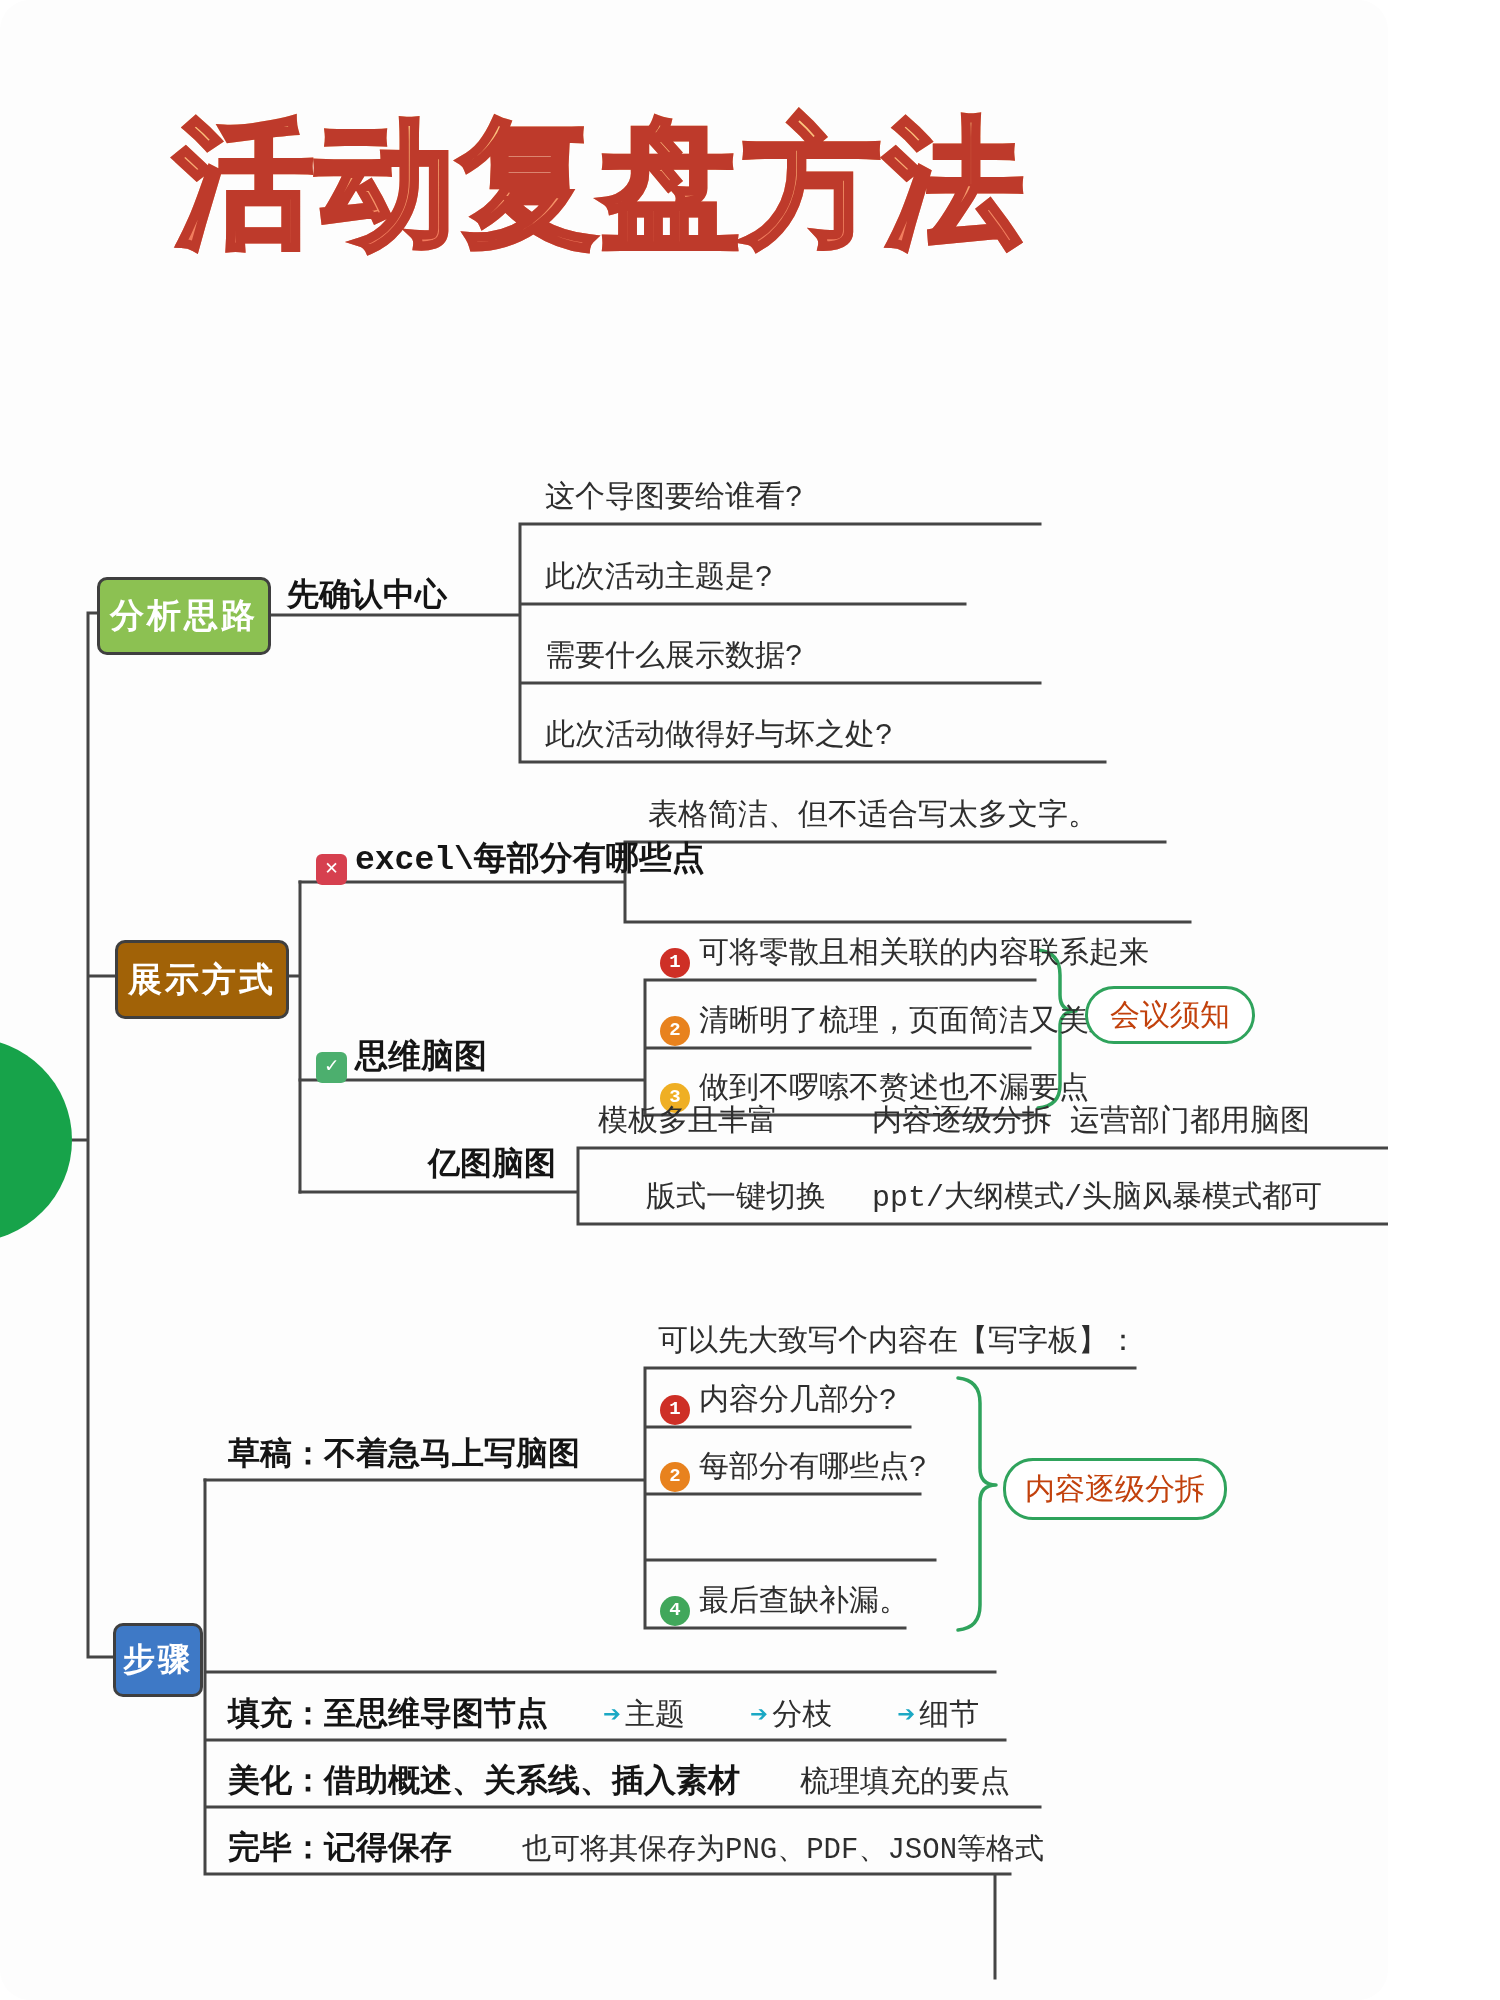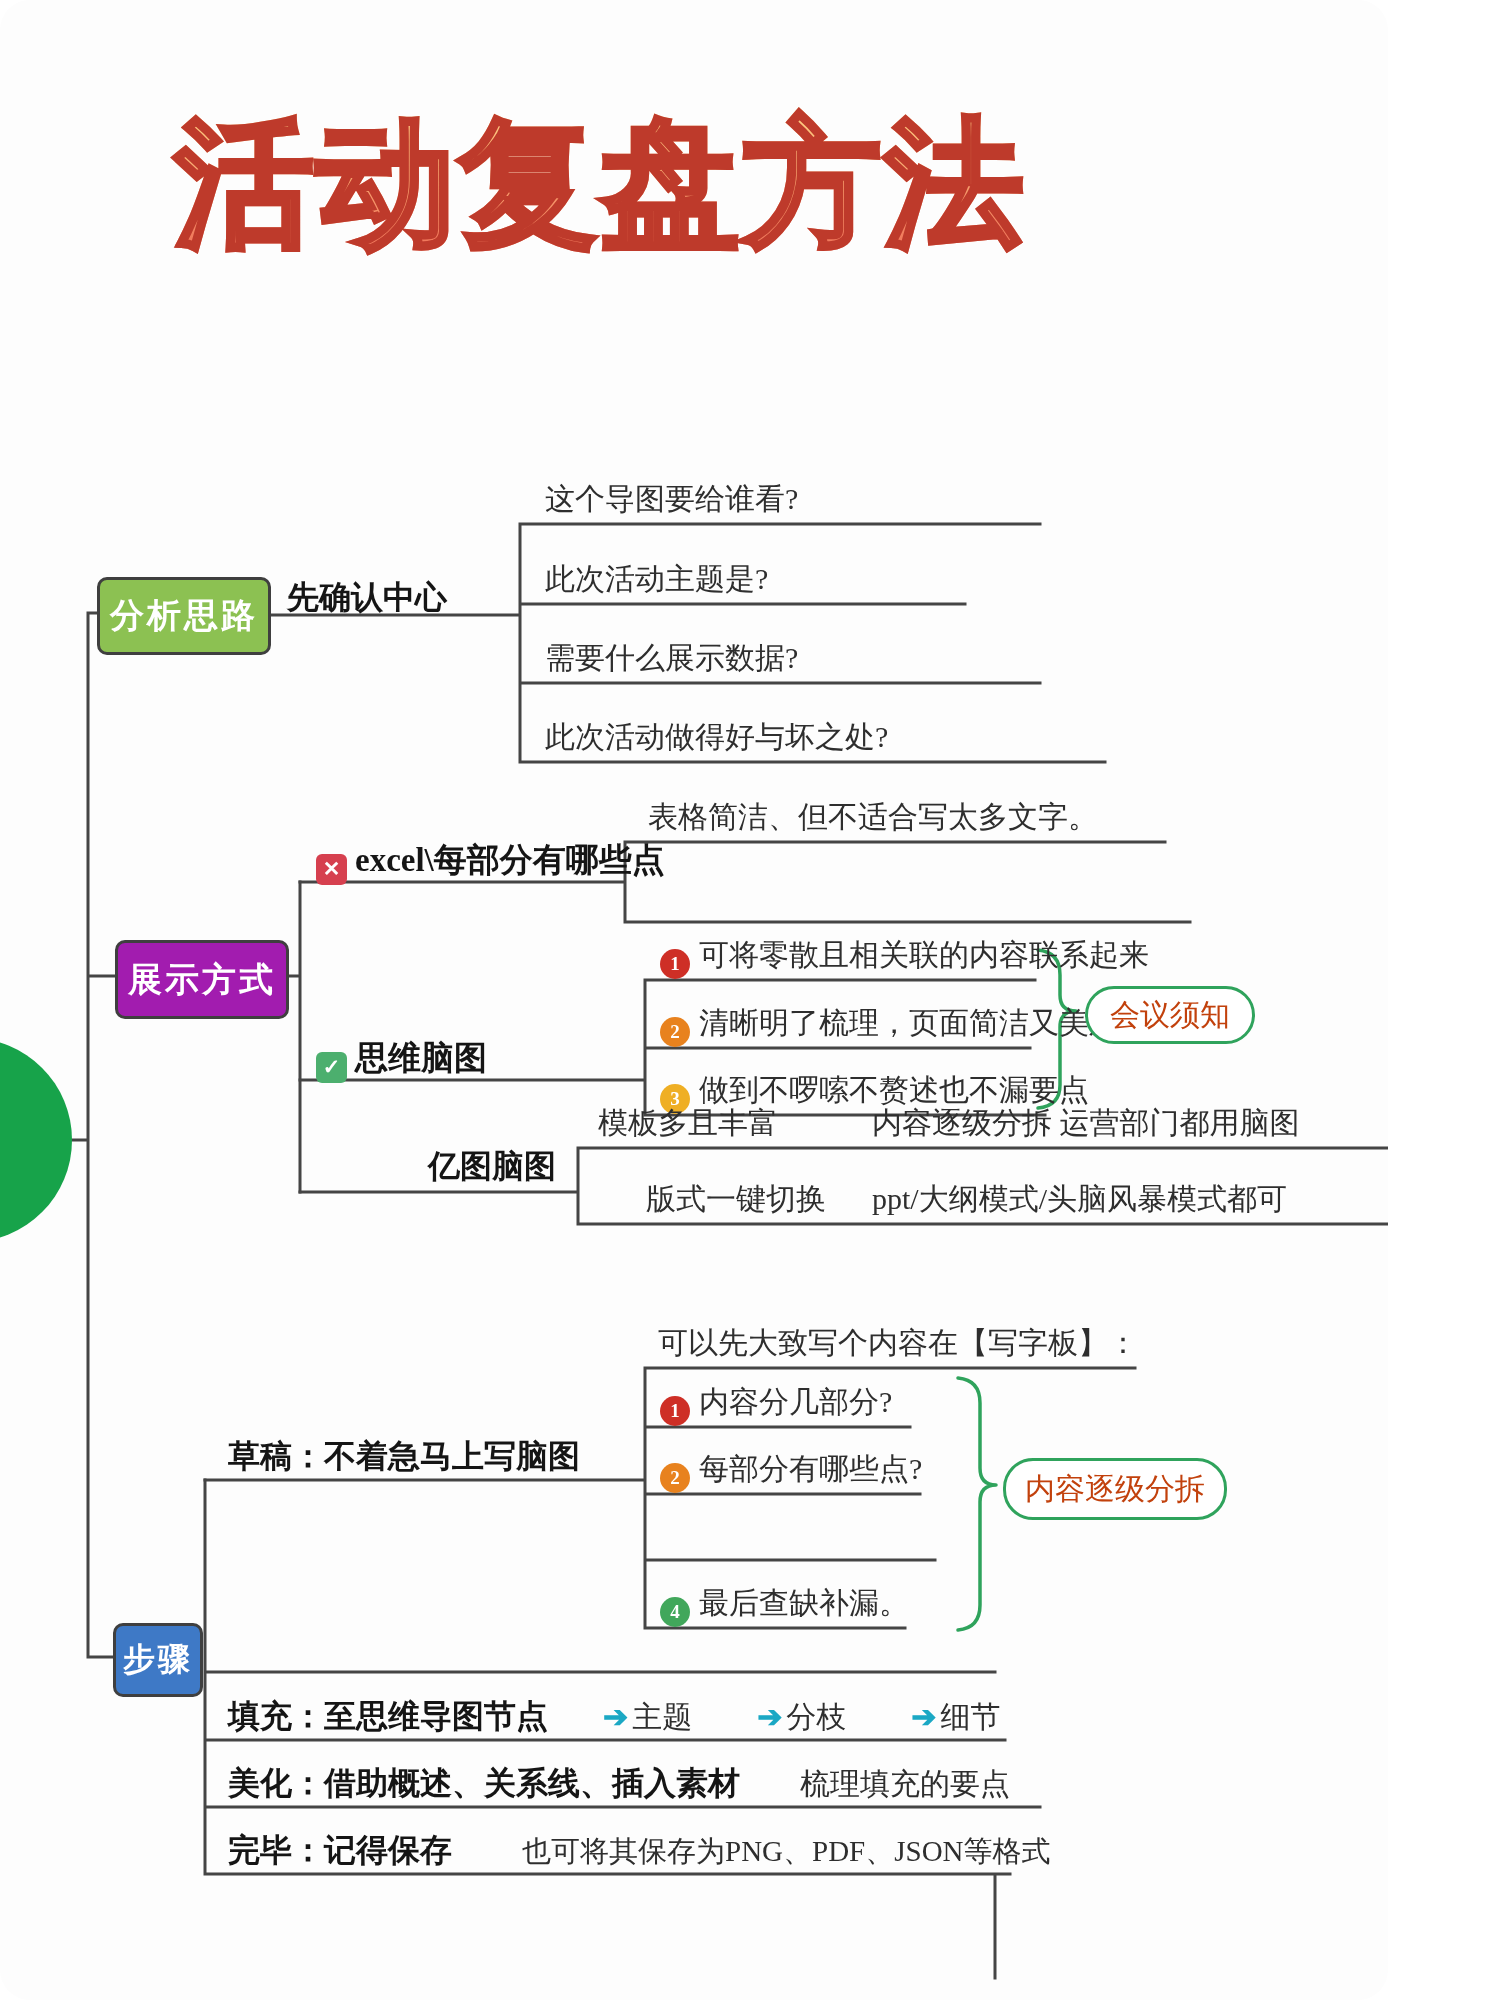--- a/index.html
+++ b/index.html
@@ -1,28 +1,28 @@
 <!DOCTYPE html>
 <html><head>
 <meta charset="utf-8">
 <style>
   html,body{margin:0;padding:0;background:#ffffff;}
   #canvas{position:relative;width:1388px;height:2000px;background:#fdfdfd;overflow:hidden;
-          font-family:Liberation Serif, serif;border-radius:30px;}
+          font-family:Liberation Mono, monospace;border-radius:30px;}
   .title{position:absolute;left:175px;top:92px;font-size:138px;font-weight:900;letter-spacing:4px;
          background:linear-gradient(180deg,#ffd183 8%,#ee6b56 92%);
          -webkit-background-clip:text;background-clip:text;color:transparent;
          -webkit-text-stroke:5px #be3a2b;white-space:nowrap;}
   svg.lines{position:absolute;left:0;top:0;}
   .node{position:absolute;font-size:30px;color:#2e2e2e;white-space:nowrap;line-height:1.25;}
   .bold{font-weight:700;color:#151515;}
   .branchbox{position:absolute;display:flex;align-items:center;justify-content:center;
              color:#fff;font-weight:700;border:3px solid #3f3f3f;border-radius:10px;letter-spacing:3px;}
   .box-green{background:#8cc152;}
-  .box-orange{background:#a21caf;}
+  .box-orange{background:#a16207;}
   .box-blue{background:#3e79c6;}
   .rootcircle{position:absolute;left:-132px;top:1038px;width:204px;height:204px;border-radius:50%;background:#17a34a;}
   .badge{display:inline-flex;width:30px;height:30px;border-radius:50%;color:#fff;font-size:19px;font-weight:700;
          align-items:center;justify-content:center;margin-right:9px;vertical-align:-5px;}
   .bg-red{background:#ce2f26;} .bg-orange{background:#e8821e;} .bg-amber{background:#efaf24;} .bg-green{background:#41a75b;}
   .iconbox{display:inline-flex;width:31px;height:31px;border-radius:6px;color:#fff;font-size:21px;font-weight:700;
            align-items:center;justify-content:center;margin-right:8px;vertical-align:-5px;}
   .icon-cross{background:#d6404f;} .icon-check{background:#4caf6e;}
   .capsule{position:absolute;display:flex;align-items:center;justify-content:center;background:#fff;
            border:3px solid #2fa35c;border-radius:30px;font-size:30px;color:#c2410c;}

